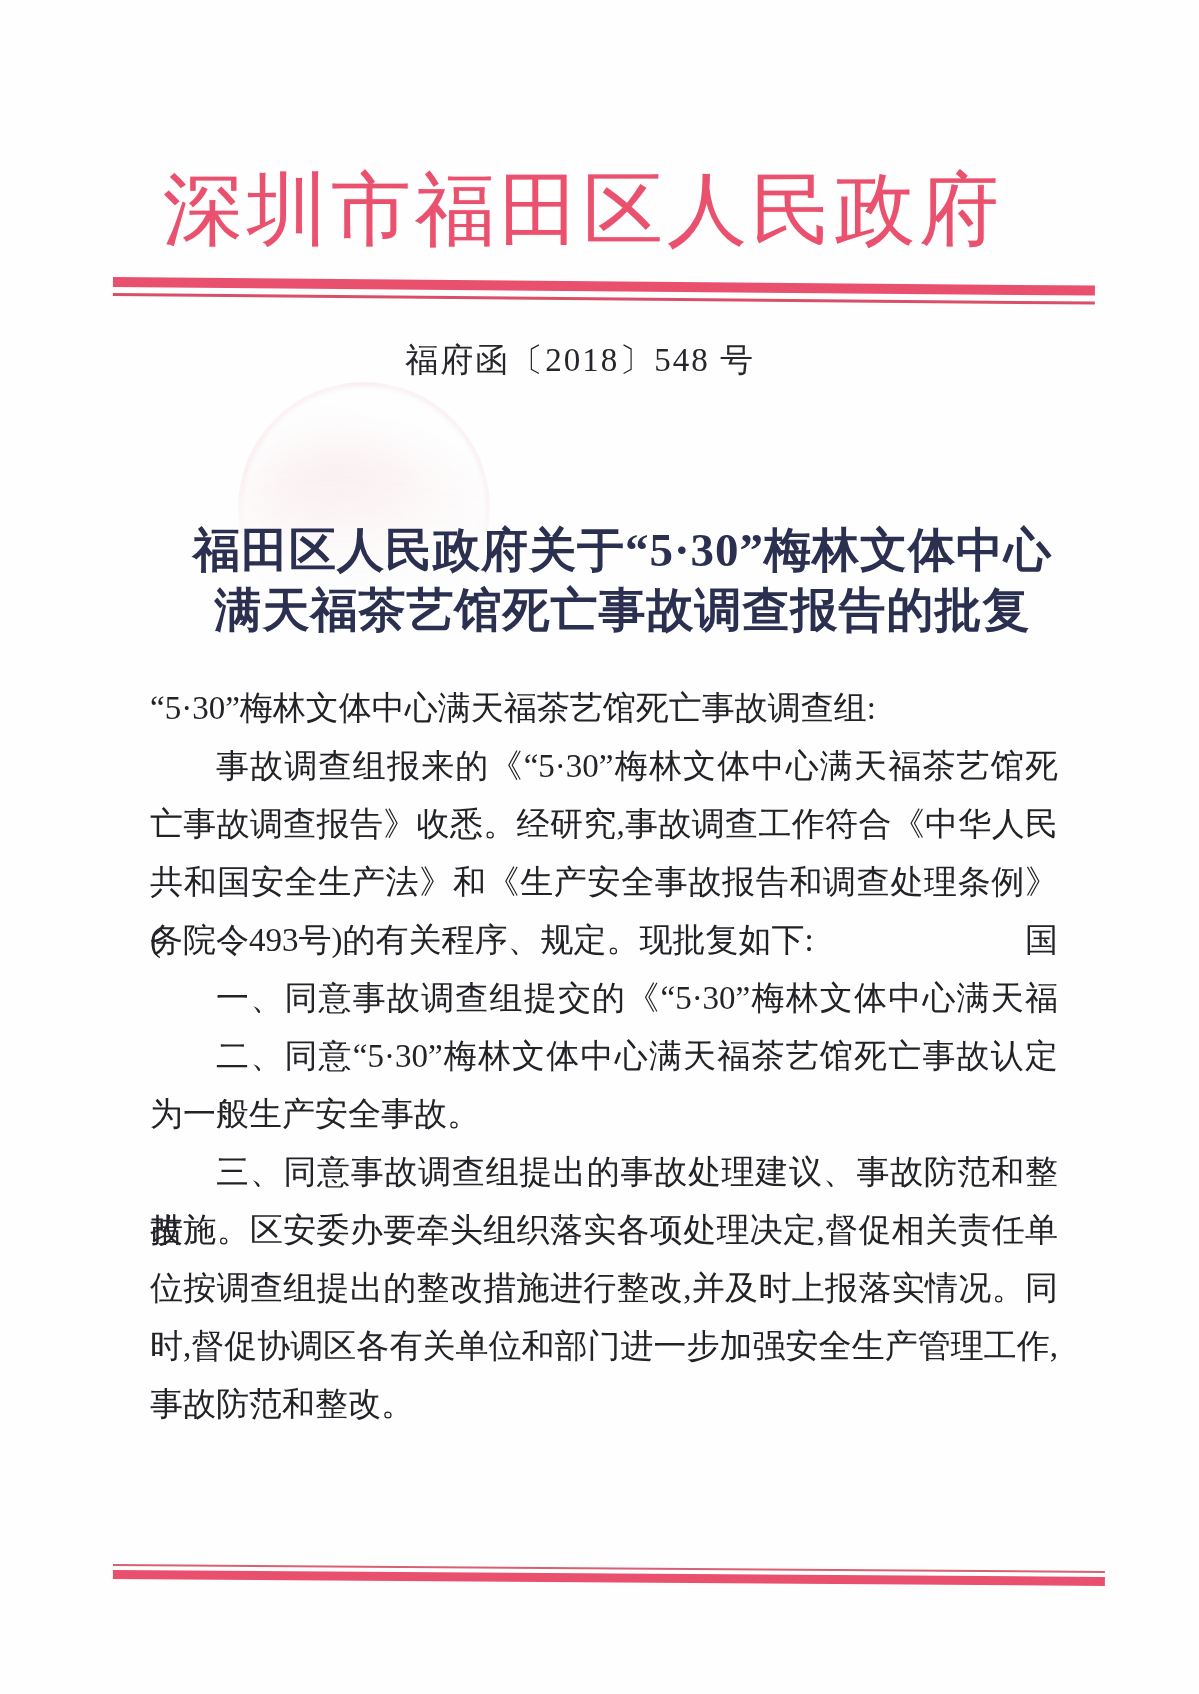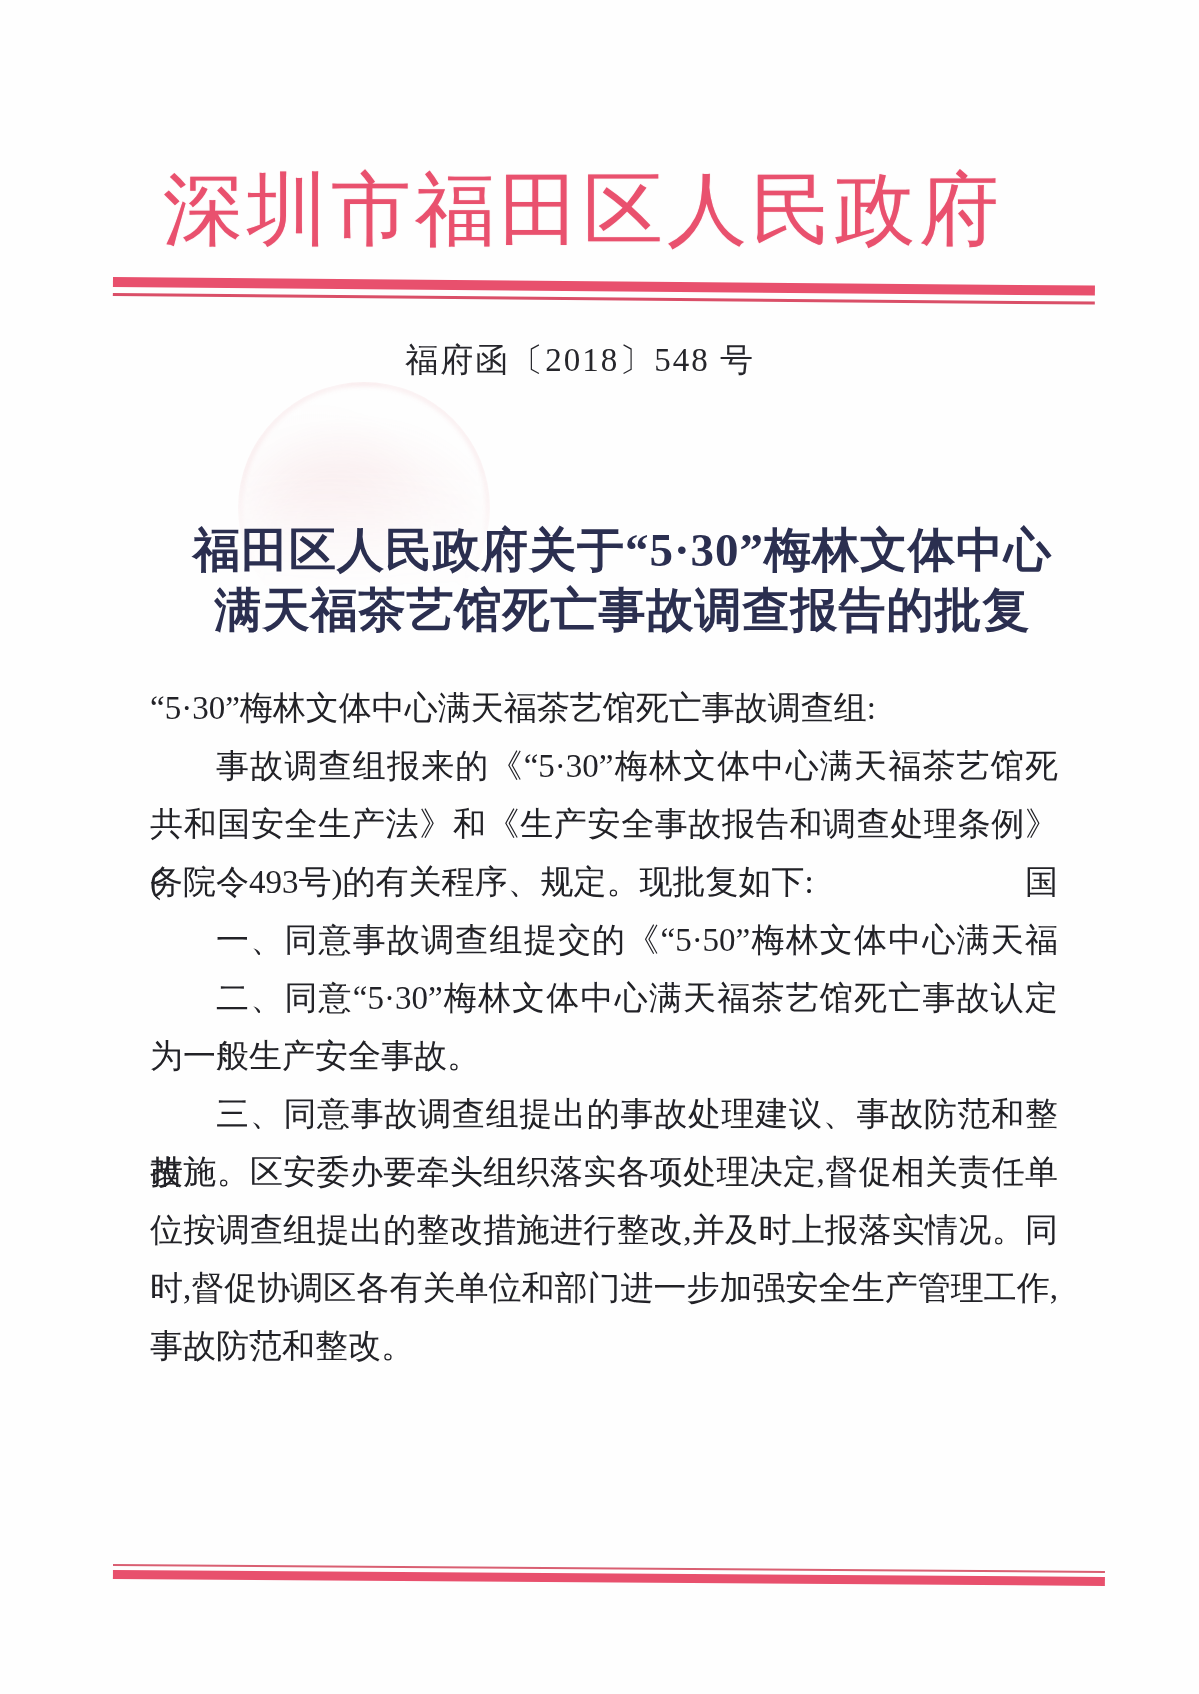--- a/index.html
+++ b/index.html
@@ -145,23 +145,24 @@
   <div class="stamp"></div>
 
   <div class="doc-title">
     <div>福田区人民政府关于“5·30”梅林文体中心</div>
     <div>满天福茶艺馆死亡事故调查报告的批复</div>
   </div>
 
   <div class="body-block" id="body-lines">
       <div class="body-line">“5·30”梅林文体中心满天福茶艺馆死亡事故调查组:</div>
       <div class="body-line indent justify">事故调查组报来的《“5·30”梅林文体中心满天福茶艺馆死</div>
+      <div class="body-line justify">亡事故调查报告》收悉。经研究,事故调查工作符合《中华人民</div>
       <div class="body-line justify">共和国安全生产法》和《生产安全事故报告和调查处理条例》(国</div>
       <div class="body-line">务院令493号)的有关程序、规定。现批复如下:</div>
-      <div class="body-line indent justify">一、同意事故调查组提交的《“5·50”梅林文体中心满天福</div>
+      <div class="body-line indent justify">一、同意事故调查组提交的《“5·30”梅林文体中心满天福</div>
       <div class="body-line indent justify">二、同意“5·30”梅林文体中心满天福茶艺馆死亡事故认定</div>
       <div class="body-line">为一般生产安全事故。</div>
       <div class="body-line indent justify">三、同意事故调查组提出的事故处理建议、事故防范和整改</div>
       <div class="body-line justify">措施。区安委办要牵头组织落实各项处理决定,督促相关责任单</div>
       <div class="body-line justify">位按调查组提出的整改措施进行整改,并及时上报落实情况。同</div>
       <div class="body-line justify">时,督促协调区各有关单位和部门进一步加强安全生产管理工作,</div>
       <div class="body-line">事故防范和整改。</div>
     </div>
 
   <div class="footer-band">

